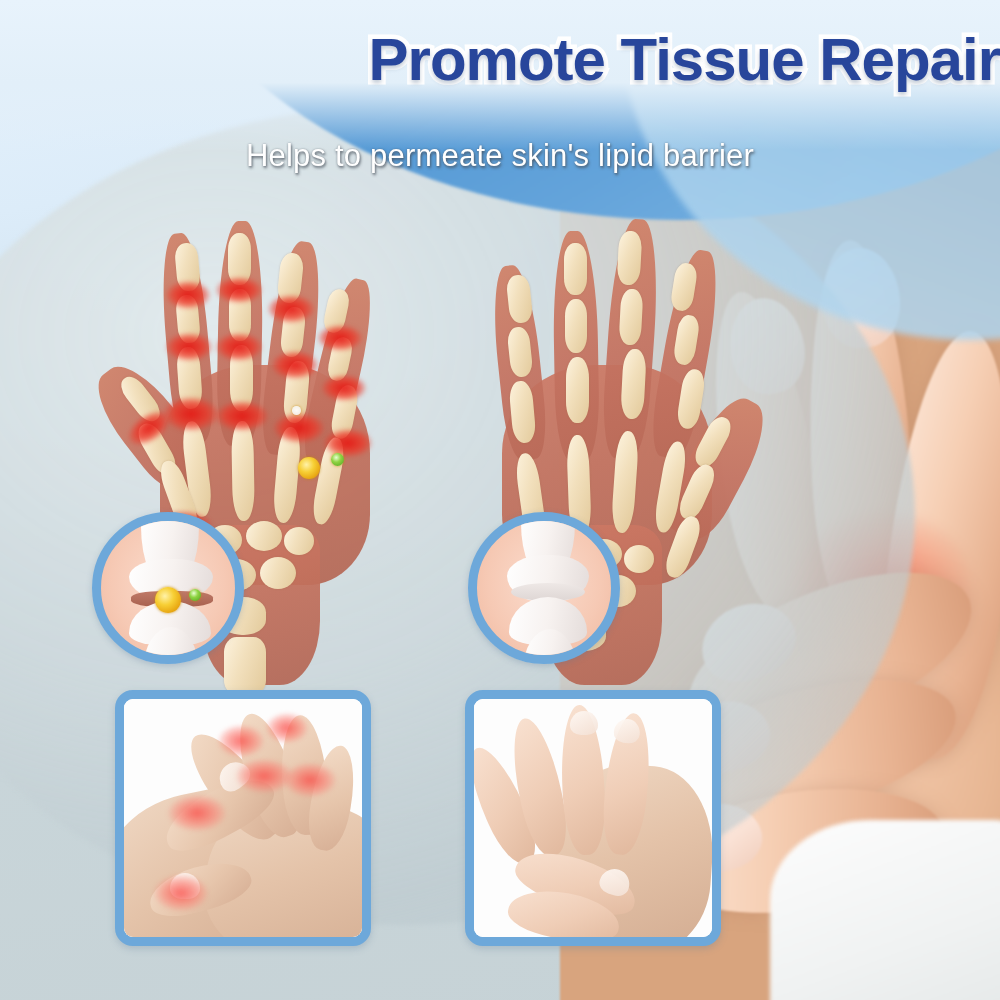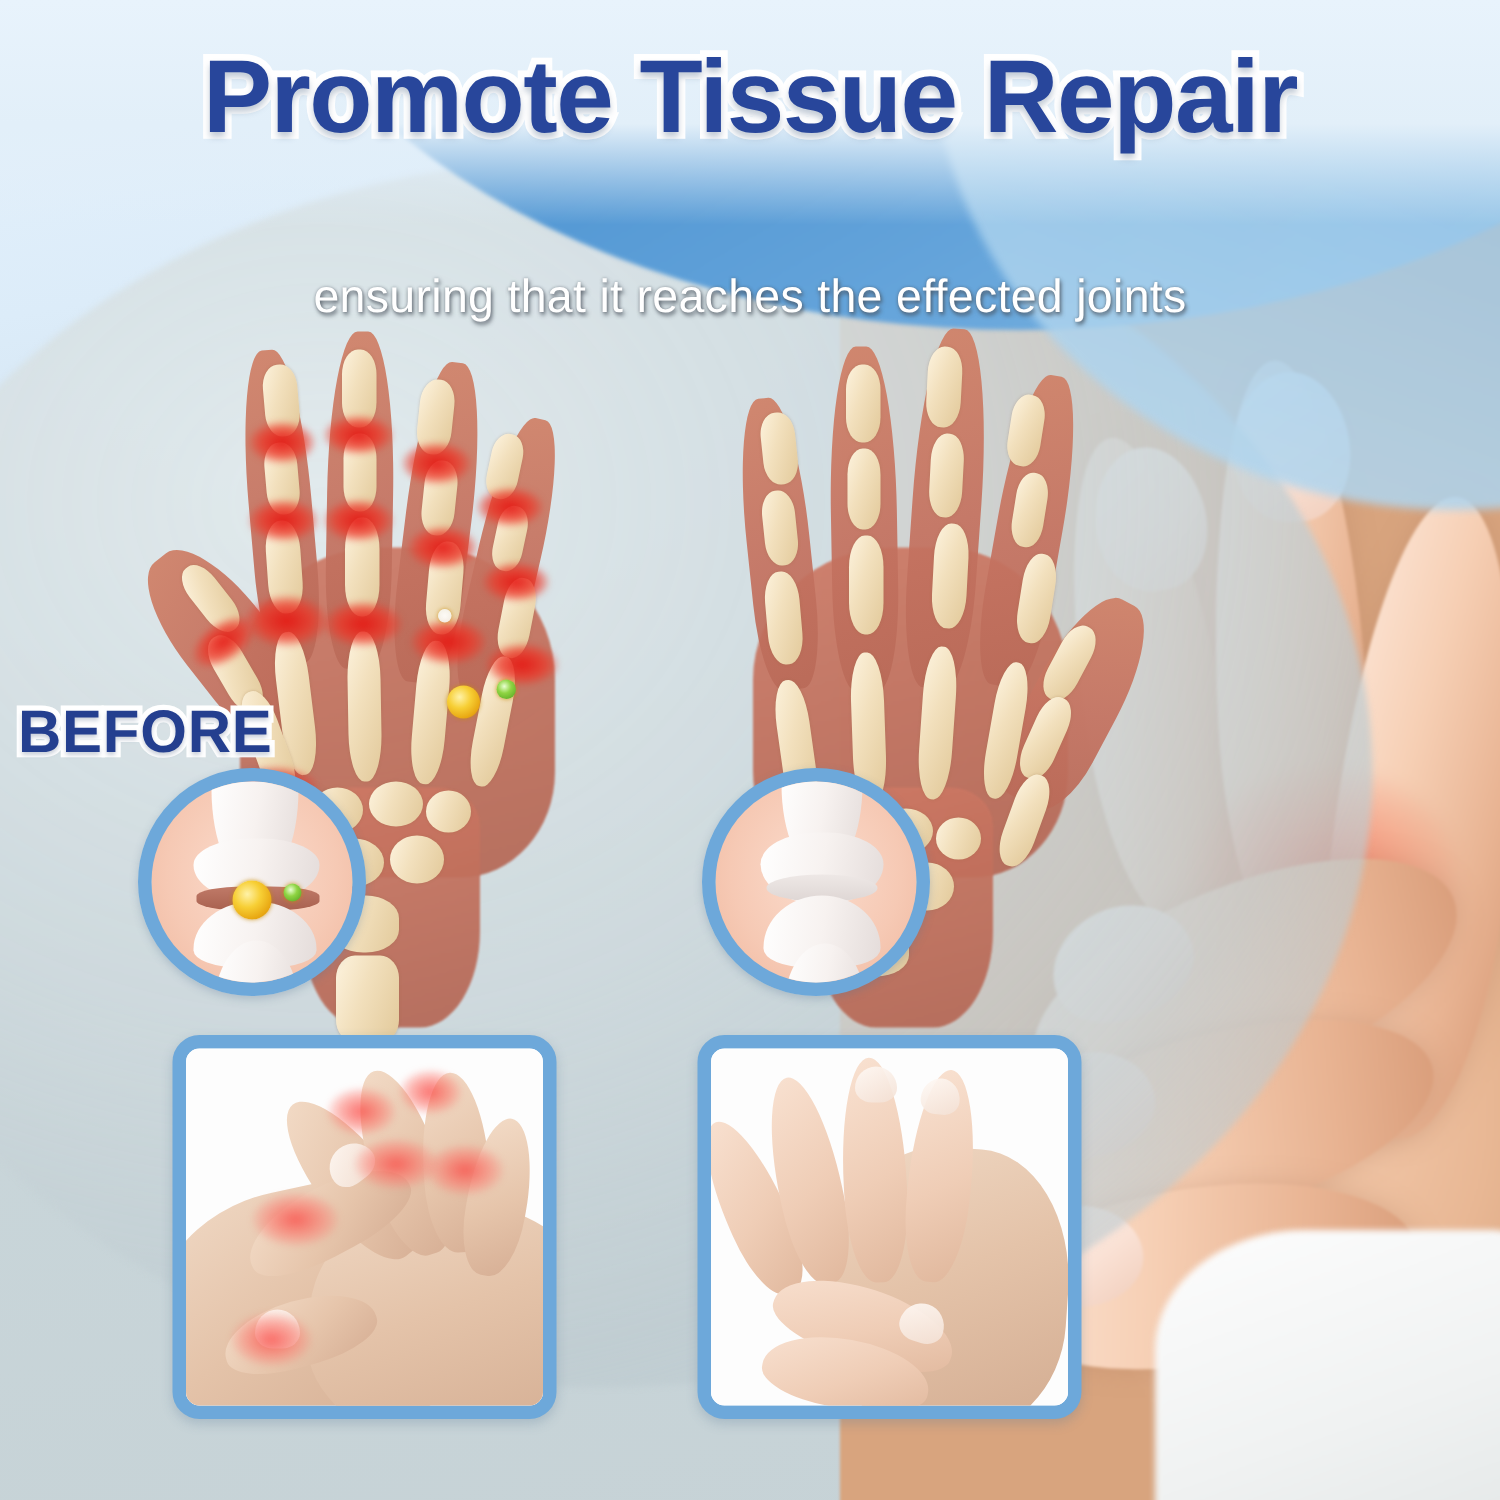--- a/index.html
+++ b/index.html
@@ -64,22 +64,22 @@
     background:linear-gradient(200deg,#7bb5e2 0%,#96c5e8 50%,#b9dbf1 100%);
     opacity:.85;filter:blur(3px);
   }
   .haze-top{
     position:absolute;left:0;top:0;width:1000px;height:150px;
     background:linear-gradient(180deg,#e8f3fc 0%,#e2eff9 55%,rgba(226,239,249,0) 100%);
   }
 
   
   .headline{
-    position:absolute;left:0;top:30px;width:1000px;text-align:center;
-    font-size:69px;font-weight:bold;letter-spacing:-1px;line-height:1;
+    position:absolute;left:0;top:30px;width:1000px;text-align:right;
+    font-size:60px;font-weight:bold;letter-spacing:-1px;line-height:1;
     color:#28469b;
     -webkit-text-stroke:9px #ffffff;paint-order:stroke fill;
     text-shadow:0 3px 4px rgba(120,140,165,.45);
   }
   .subline{
     position:absolute;left:0;width:1000px;text-align:center;
     font-size:31px;font-weight:normal;color:#ffffff;
     text-shadow:1px 2px 3px rgba(70,78,88,.78), 0 0 2px rgba(80,88,98,.5);
     letter-spacing:.2px;
   }
@@ -189,21 +189,21 @@
     <div class="bg-nail" style="left:112px;top:684px;width:90px;height:68px;transform:rotate(-8deg);"></div>
   </div>
   <div class="bg-white-sleeve"></div>
 
   <div class="ellipse-light"></div>
   <div class="arc-blue"></div>
   <div class="arc-blue-2"></div>
   <div class="haze-top"></div>
 
   <div class="headline">Promote Tissue Repair</div>
-  <div class="subline l2">ensuring that it reaches the effected joints</div>
+  <div class="subline l1">Helps to permeate skin's lipid barrier</div>
 
   <div class="hand" style="left:120px;top:225px;width:300px;height:420px;">
 
     <div class="palm" style="left:40px;top:140px;width:210px;height:220px;"></div>
     <div class="palm" style="left:82px;top:300px;width:118px;height:160px;border-radius:24% 24% 34% 34%/16% 16% 40% 40%;"></div>
 
     <div class="digit" style="left:46px;top:8px;width:42px;height:210px;transform:rotate(-5deg);"></div>
     <div class="digit" style="left:98px;top:-4px;width:44px;height:225px;transform:rotate(1deg);"></div>
     <div class="digit" style="left:150px;top:16px;width:44px;height:215px;transform:rotate(7deg);"></div>
     <div class="digit" style="left:198px;top:52px;width:42px;height:190px;transform:rotate(13deg);"></div>
@@ -297,21 +297,20 @@
     <div class="bone" style="left:210px;top:290px;width:22px;height:64px;transform:rotate(20deg);"></div>
 
     <div class="bone round" style="left:86px;top:318px;width:34px;height:30px;"></div>
     <div class="bone round" style="left:124px;top:314px;width:36px;height:30px;"></div>
     <div class="bone round" style="left:162px;top:320px;width:30px;height:28px;"></div>
     <div class="bone round" style="left:94px;top:352px;width:40px;height:32px;"></div>
     <div class="bone round" style="left:138px;top:350px;width:36px;height:32px;"></div>
     <div class="bone" style="left:98px;top:390px;width:46px;height:36px;border-radius:48%/40%;"></div>
   </div>
 
-  <div class="ba-label before">BEFORE</div>
 
   <div class="joint-circle" style="left:92px;top:512px;width:152px;height:152px;">
     <div class="jb upper" style="left:40px;top:-16px;width:58px;height:86px;"></div>
     <div class="jb upper" style="left:28px;top:38px;width:84px;height:42px;border-radius:46% 46% 50% 50%/42% 42% 58% 58%;"></div>
     <div class="gap" style="left:30px;top:70px;width:82px;height:16px;"></div>
     <div class="jb lower" style="left:28px;top:80px;width:82px;height:44px;"></div>
     <div class="jb lower" style="left:42px;top:106px;width:56px;height:60px;"></div>
     <div class="crystal" style="left:54px;top:66px;width:26px;height:26px;"></div>
     <div class="crystal green" style="left:88px;top:68px;width:12px;height:12px;"></div>
   </div>

